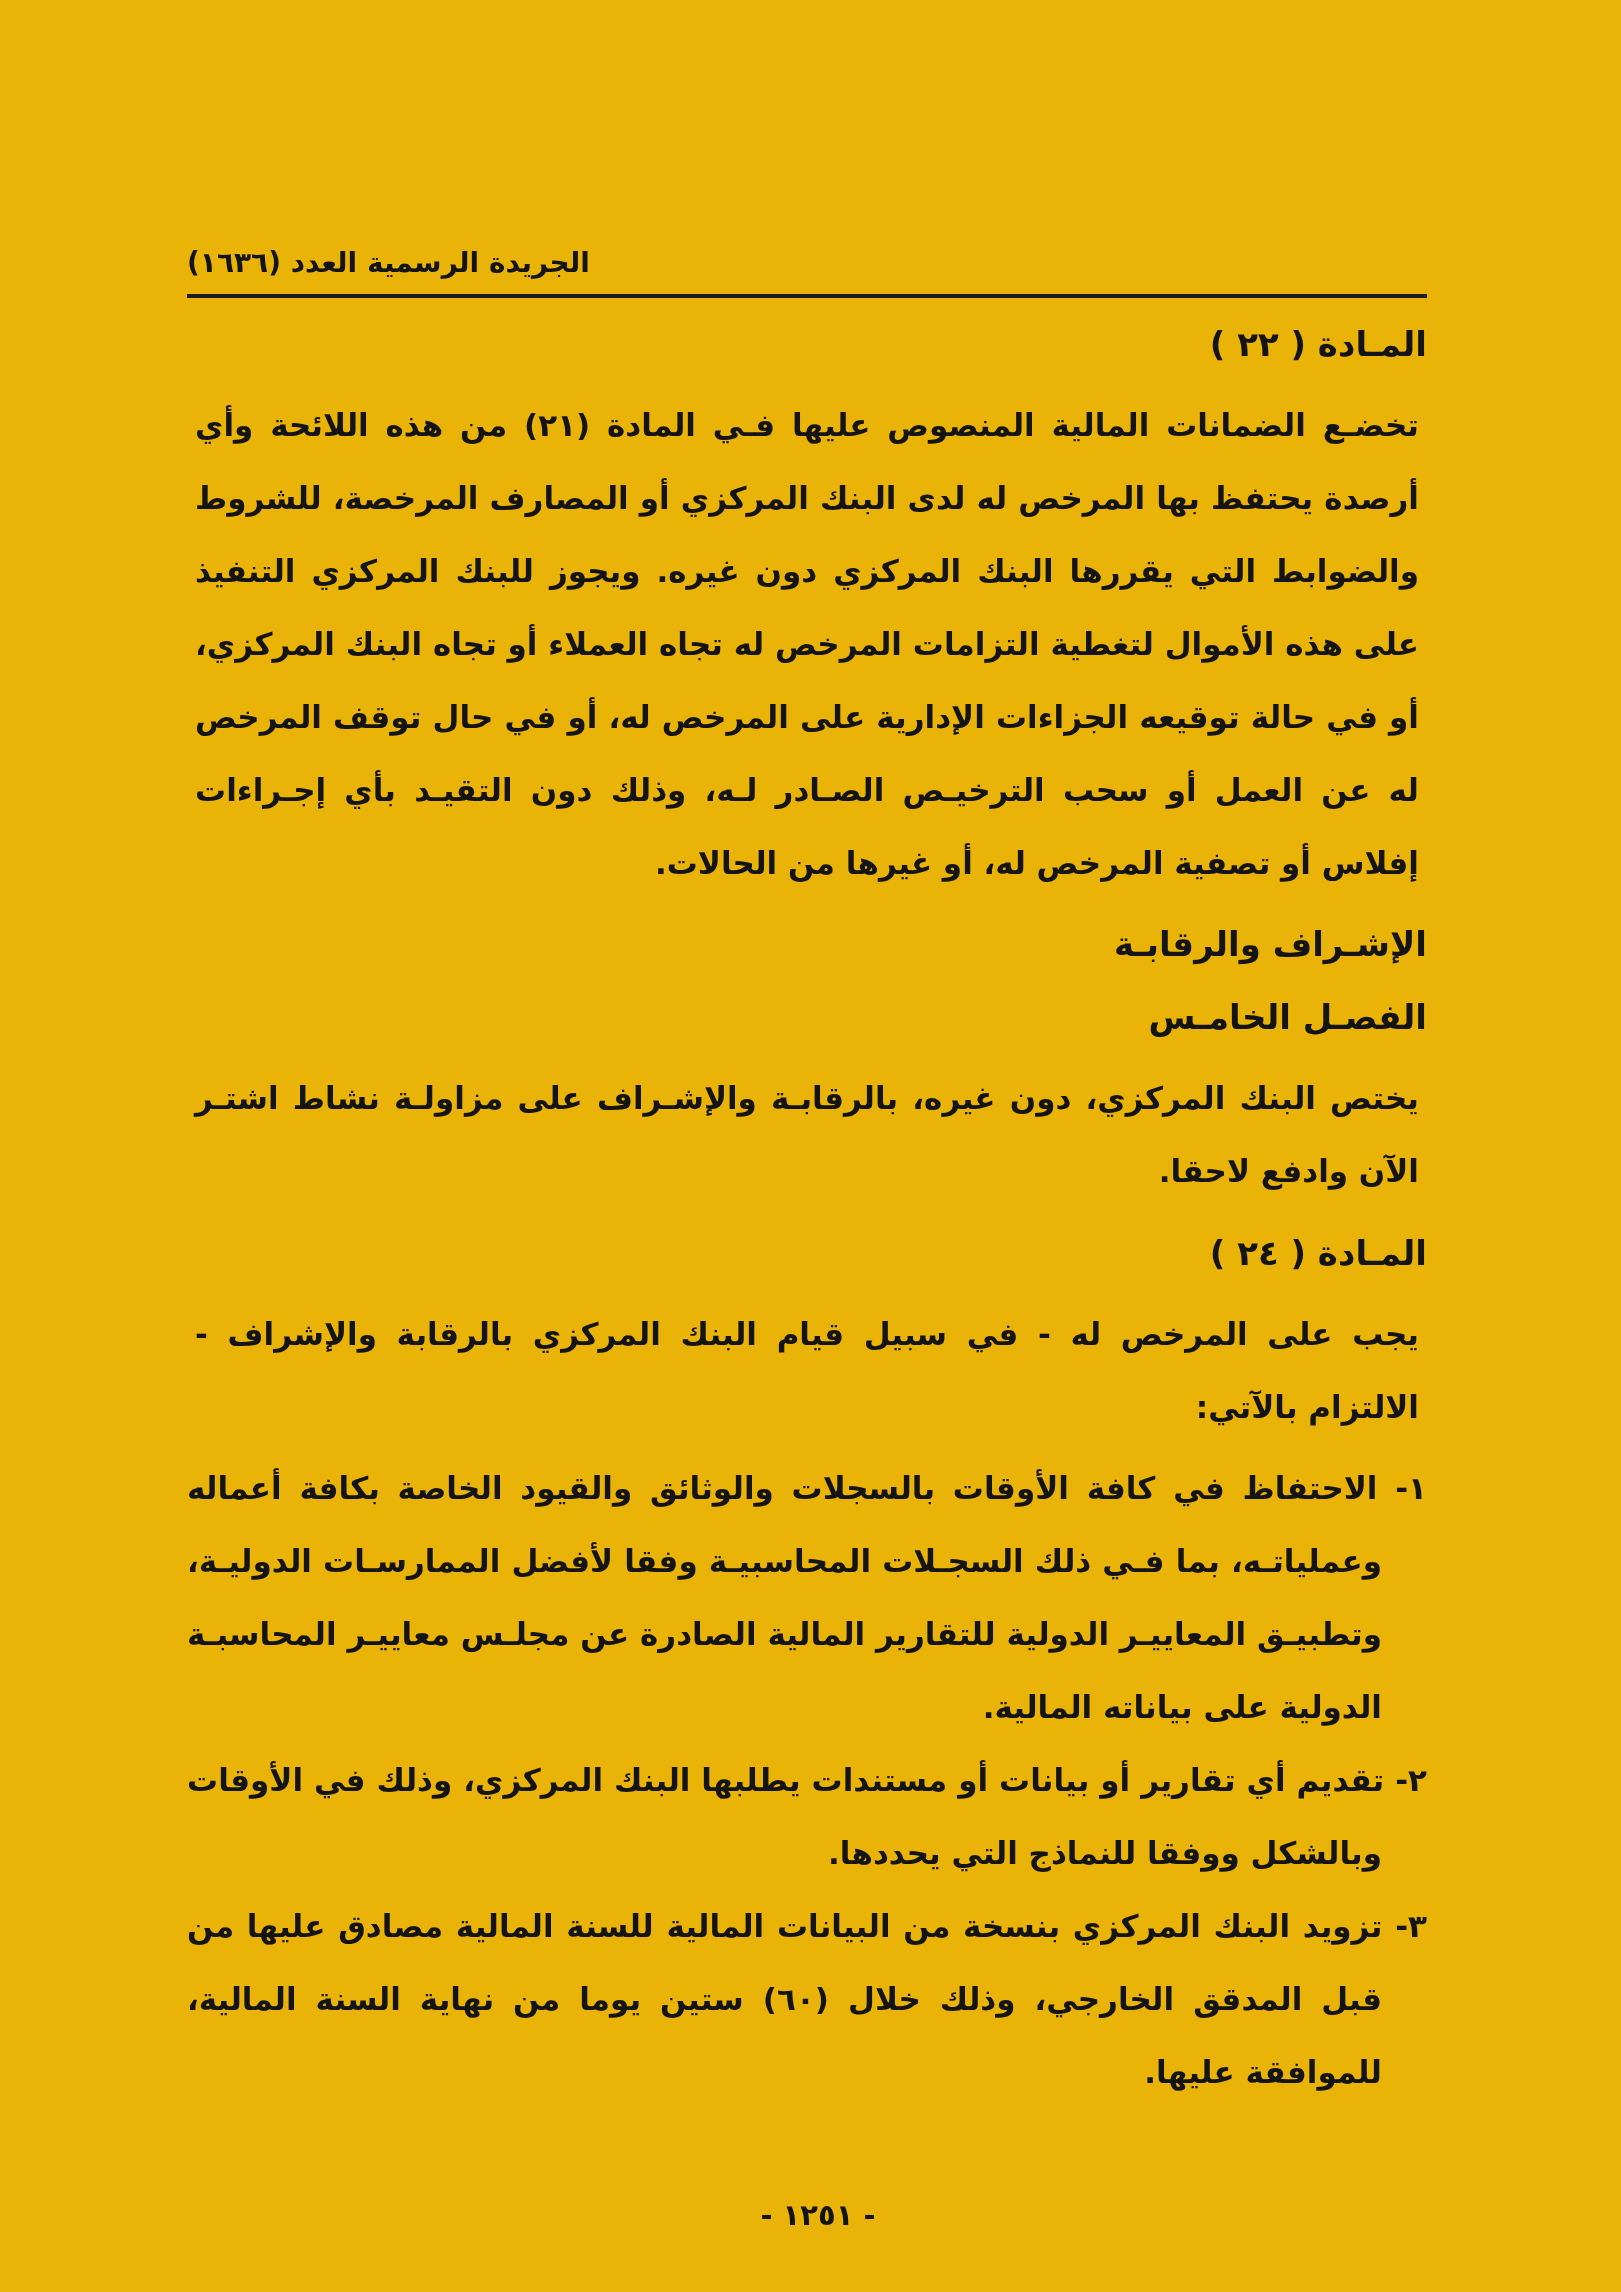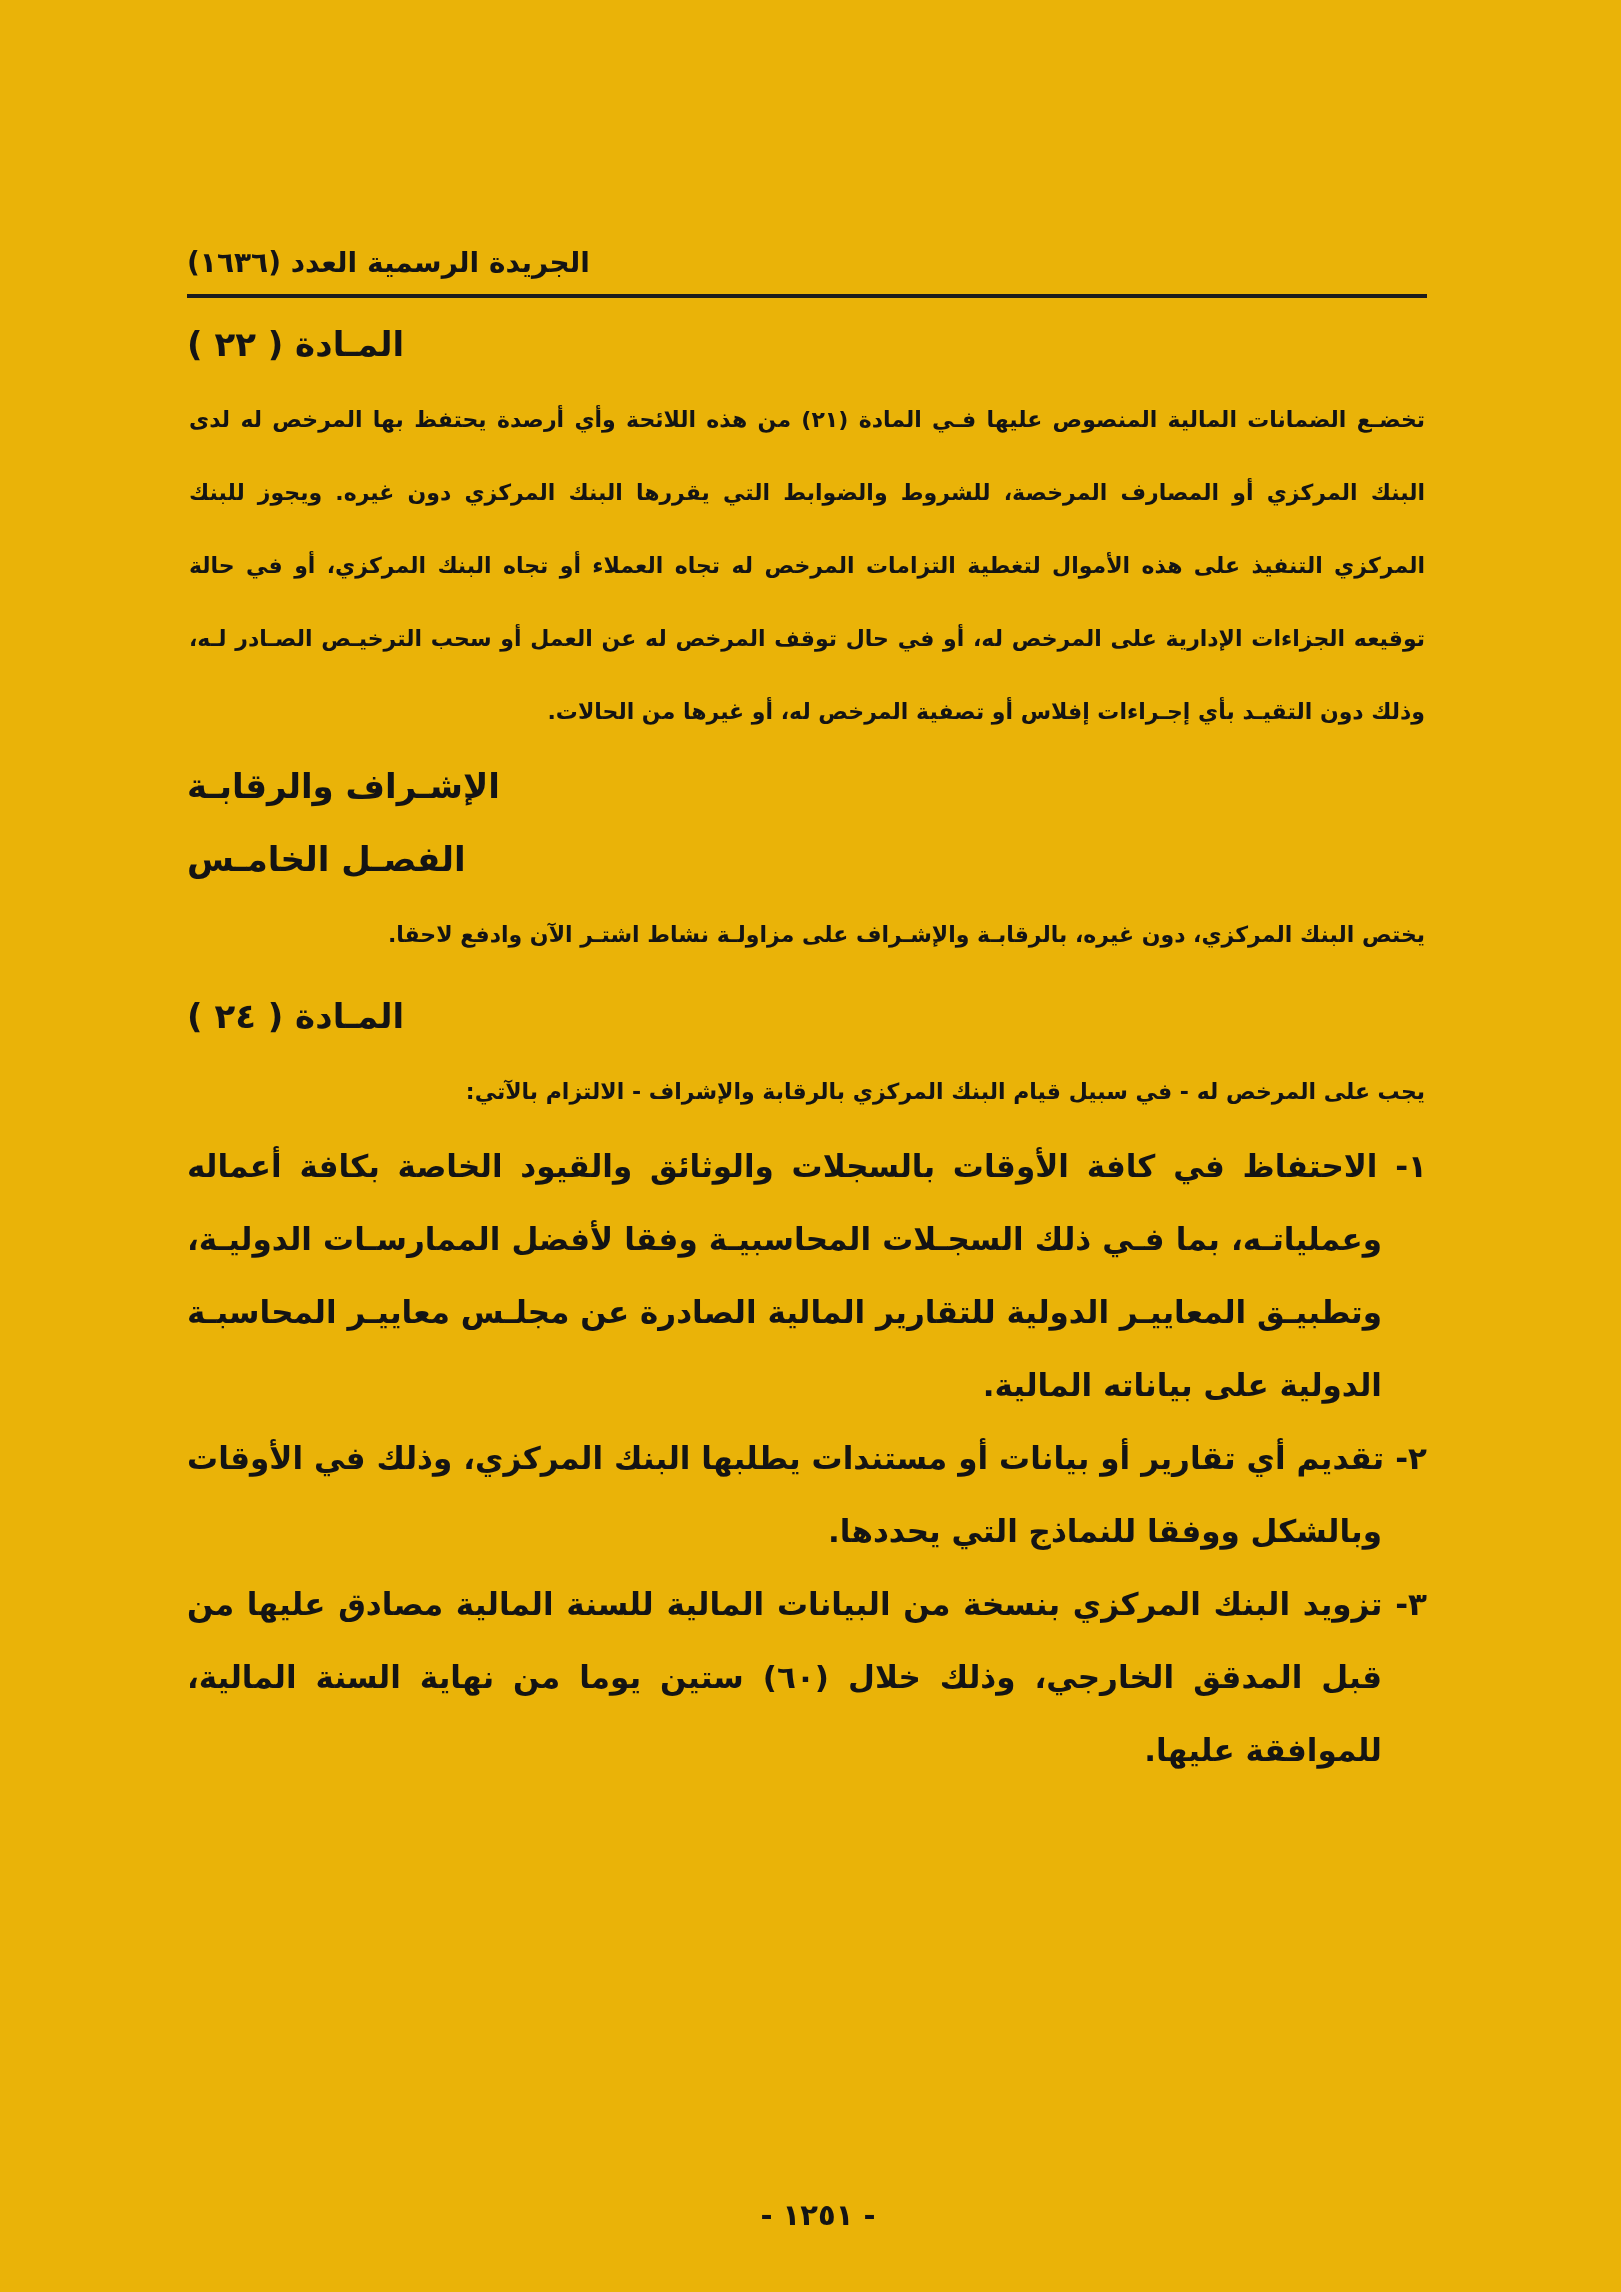--- a/index.html
+++ b/index.html
@@ -32,30 +32,30 @@
     line-height: 39px;
   }
   .header-rule {
     margin-top: 11.8px;
     border-top: 4.9px solid #1c1c1c;
     height: 0;
   }
   h1.article-title, h2.section-heading {
     margin: 0;
     padding: 0;
-    text-align: left;
+    text-align: right;
     font-size: 34px;
     line-height: 73px;
     font-weight: bold;
   }
   h1.article-title { margin-top: 9.8px; }
   p.body-text {
-    margin: 2px;
+    margin: 8px;
     padding: 0;
-    font-size: 22px;
+    font-size: 31px;
     line-height: 73px;
     text-align: justify;
     text-align-last: right;
   }
   p.list-item {
     margin: 0;
     padding: 0 45px 0 0;
     text-indent: -45px;
     font-size: 31px;
     line-height: 73px;

